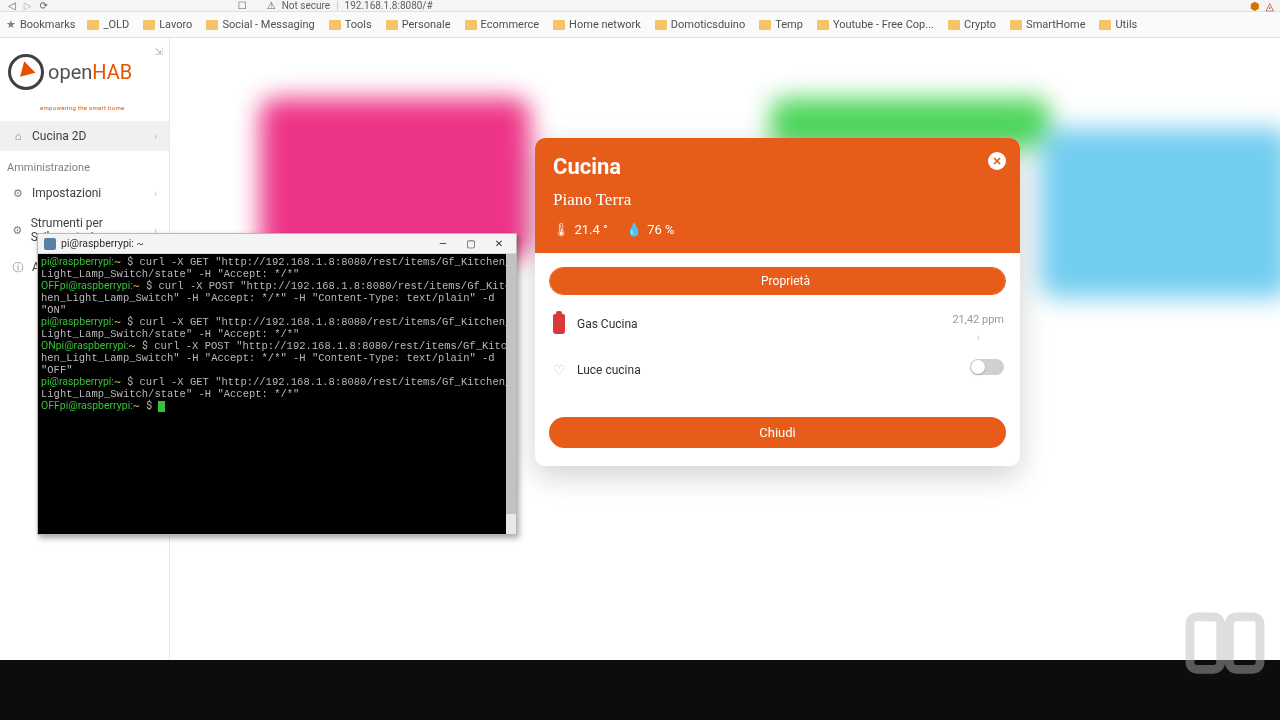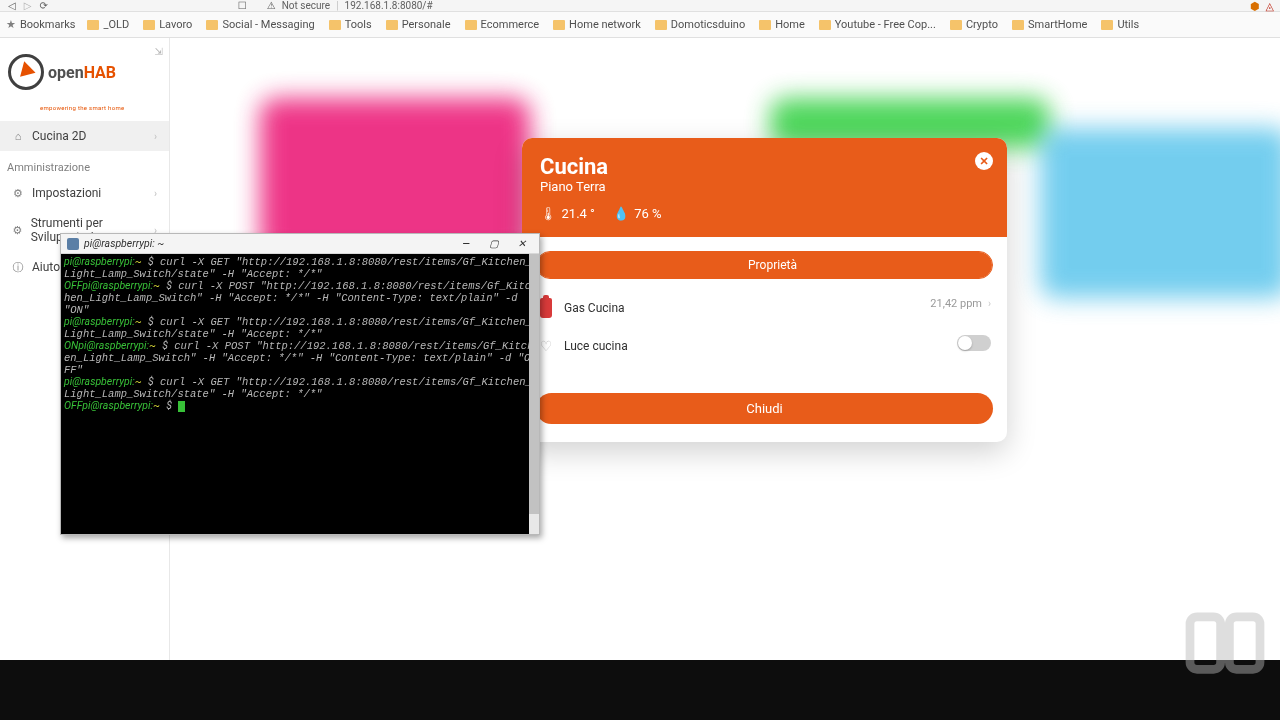--- a/index.html
+++ b/index.html
@@ -24,71 +24,71 @@
 .bk-star { color: #808080; font-size: 11px; }
 
 
 .page { position: absolute; left: 0; right: 0; top: 38px; bottom: 60px; background: #fff; }
 
 
 .sidebar { position: absolute; left: 0; top: 0; bottom: 0; width: 170px; border-right: 1px solid #e8e8e8; background: #fff; }
 .logo-wrap { padding: 16px 8px; display: flex; align-items: center; }
 .logo-mark { width: 36px; height: 36px; border: 3px solid #404040; border-radius: 50%; position: relative; display: inline-block; margin-right: 4px; }
 .logo-mark::after { content: ''; position: absolute; width: 0; height: 0; border-left: 8px solid transparent; border-right: 8px solid transparent; border-bottom: 14px solid #e65100; top: 4px; left: 7px; transform: rotate(-15deg); }
-.logo-text { font-size: 16px; font-weight: 700; color: #505050; }
+.logo-text { font-size: 20px; font-weight: 400; color: #505050; }
 .logo-text .orange { color: #e65100; }
 .logo-sub { font-size: 6px; color: #e65100; letter-spacing: 0.3px; margin-top: -2px; margin-left: 40px; }
 
 .side-item { display: flex; align-items: center; justify-content: space-between; padding: 8px 12px; font-size: 12px; color: #404040; cursor: pointer; }
 .side-item .si-left { display: flex; align-items: center; gap: 8px; }
 .side-item.selected { background: #f0f0f0; }
 .side-item.section-label { font-size: 11px; color: #808080; padding: 10px 6px 4px 7px; cursor: default; }
 .chev { color: #c0c0c0; font-size: 10px; }
 .side-icon { width: 12px; height: 12px; display: inline-flex; align-items: center; justify-content: center; color: #808080; font-size: 11px; }
 .pin-icon { position: absolute; top: 8px; right: 6px; color: #b0b0b0; font-size: 10px; }
 
 
 .blur-cards { position: absolute; left: 170px; right: 0; top: 50px; height: 230px; }
 .blur-card { position: absolute; border-radius: 16px; filter: blur(12px); opacity: 0.9; }
 .bc-pink { left: 90px; top: 10px; width: 270px; height: 160px; background: #ec1f7a; }
 .bc-green { left: 600px; top: 10px; width: 280px; height: 50px; background: #3bd24a; }
 .bc-blue { left: 870px; top: 40px; width: 250px; height: 170px; background: #39b9e8; opacity: 0.7; }
 
 
-.room-popup { position: absolute; left: 522px; top: 100px; width: 485px; background: #fff; border-radius: 10px; box-shadow: 0 10px 30px rgba(0,0,0,0.18); overflow: hidden; }
+.room-popup { position: absolute; left: 535px; top: 100px; width: 485px; background: #fff; border-radius: 10px; box-shadow: 0 10px 30px rgba(0,0,0,0.18); overflow: hidden; }
 .room-header { background: #e85c1a; color: #fff; padding: 16px 18px 16px 18px; position: relative; }
 .room-title { font-size: 22px; font-weight: 700; }
-.room-floor { font-size: 13px; margin-top: 0; font-weight: 400; }
+.room-floor { font-size: 17px; margin-top: 11px; font-weight: 400; font-family: Liberation Serif, serif; }
 .room-stats { display: flex; gap: 18px; margin-top: 12px; font-size: 13px; align-items: center; }
 .stat { display: flex; align-items: center; gap: 5px; }
 .room-close { position: absolute; top: 14px; right: 14px; width: 18px; height: 18px; background: #fff; color: #e85c1a; border-radius: 50%; display: flex; align-items: center; justify-content: center; font-size: 11px; cursor: pointer; font-weight: bold; }
 
 .room-body { padding: 14px 14px 18px 14px; }
 .seg { display: flex; border: 1px solid #e85c1a; border-radius: 16px; overflow: hidden; font-size: 12px; }
 .seg-btn { flex: 1; text-align: center; padding: 6px 0; cursor: pointer; }
 .seg-btn.active { background: #fff; color: #e85c1a; }
 .seg-btn.inactive { background: #e85c1a; color: #fff; padding-left: 16px; }
 
 .dev-list { margin-top: 10px; }
 .dev-item { display: flex; align-items: flex-start; justify-content: space-between; padding: 8px 2px; }
 .dev-left { display: flex; align-items: center; gap: 10px; }
 .dev-icon { width: 16px; height: 22px; display: inline-flex; align-items: center; justify-content: center; }
 .gas-icon { width: 12px; height: 20px; background: #d83a3a; border-radius: 2px 2px 3px 3px; position: relative; }
 .gas-icon::before { content: ''; position: absolute; top: -3px; left: 3px; width: 6px; height: 4px; background: #d83a3a; border-radius: 2px 2px 0 0; }
 .bulb-icon { font-size: 14px; color: #c8c8c8; }
 .dev-name { font-size: 12px; color: #303030; }
-.dev-right { display: flex; align-items: center; gap: 6px; font-size: 11px; color: #9a9a9a; }
+.dev-right { display: flex; align-items: center; gap: 6px; font-size: 11px; color: #9a9a9a; flex-direction: column; }
 .dev-chev { color: #c8c8c8; font-size: 10px; }
 .toggle { width: 34px; height: 16px; background: #d0d0d0; border-radius: 10px; position: relative; cursor: pointer; }
 .toggle::after { content: ''; position: absolute; width: 14px; height: 14px; background: #fff; border-radius: 50%; top: 1px; left: 1px; box-shadow: 0 1px 2px rgba(0,0,0,0.25); }
 
 .close-btn { margin-top: 28px; background: #e85c1a; color: #fff; text-align: center; padding: 8px 0; border-radius: 18px; font-size: 13px; cursor: pointer; }
 
 
-.terminal { position: absolute; left: 60px; top: 195px; width: 480px; height: 302px; background: #fff; border: 1px solid #b8b8b8; box-shadow: 2px 3px 6px rgba(0,0,0,0.35); display: flex; flex-direction: column; font-style: italic; }
+.terminal { position: absolute; left: 37px; top: 195px; width: 480px; height: 302px; background: #fff; border: 1px solid #b8b8b8; box-shadow: 2px 3px 6px rgba(0,0,0,0.35); display: flex; flex-direction: column; }
 .term-title { height: 20px; background: #f4f4f4; display: flex; align-items: center; justify-content: space-between; padding: 0 4px 0 6px; border-bottom: 1px solid #d8d8d8; font-size: 10.5px; color: #303030; }
 .term-title-left { display: flex; align-items: center; gap: 5px; }
 .putty-icon { width: 12px; height: 12px; background: #5b7fa6; border-radius: 2px; display: inline-block; }
 .term-controls { display: flex; gap: 2px; }
 .tc { width: 26px; height: 16px; display: flex; align-items: center; justify-content: center; font-size: 10px; color: #303030; cursor: pointer; }
 .term-body { flex: 1; background: #000; color: #b8b8b8; font-family: "Consolas","Courier New",monospace; font-size: 10.5px; line-height: 12px; padding: 2px 3px; overflow: hidden; white-space: pre-wrap; word-break: break-all; position: relative; }
 .term-body .green { color: #38c138; }
 .term-body .y { color: #d8d838; }
 .cursor-block { display: inline-block; width: 7px; height: 11px; background: #38c138; vertical-align: middle; }
 .term-scroll { position: absolute; right: 0; top: 20px; width: 10px; bottom: 0; background: #e8e8e8; }
@@ -154,21 +154,21 @@
       <div class="bk">
         <span class="bk-folder"></span>
         <span>Home network</span>
       </div>
       <div class="bk">
         <span class="bk-folder"></span>
         <span>Domoticsduino</span>
       </div>
       <div class="bk">
         <span class="bk-folder"></span>
-        <span>Home</span>
+        <span>Temp</span>
       </div>
       <div class="bk">
         <span class="bk-folder"></span>
         <span>Youtube - Free Cop...</span>
       </div>
       <div class="bk">
         <span class="bk-folder"></span>
         <span>Crypto</span>
       </div>
       <div class="bk">

